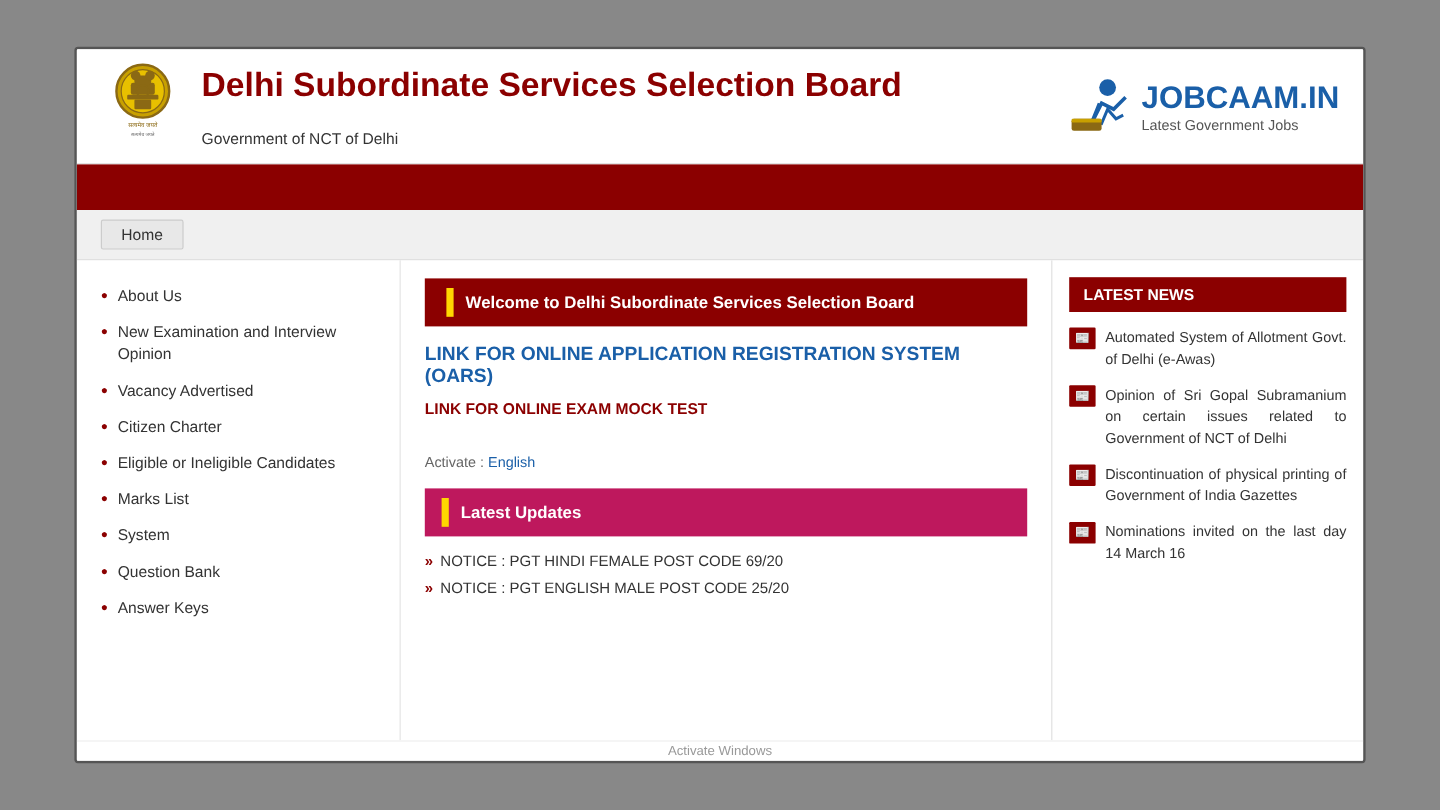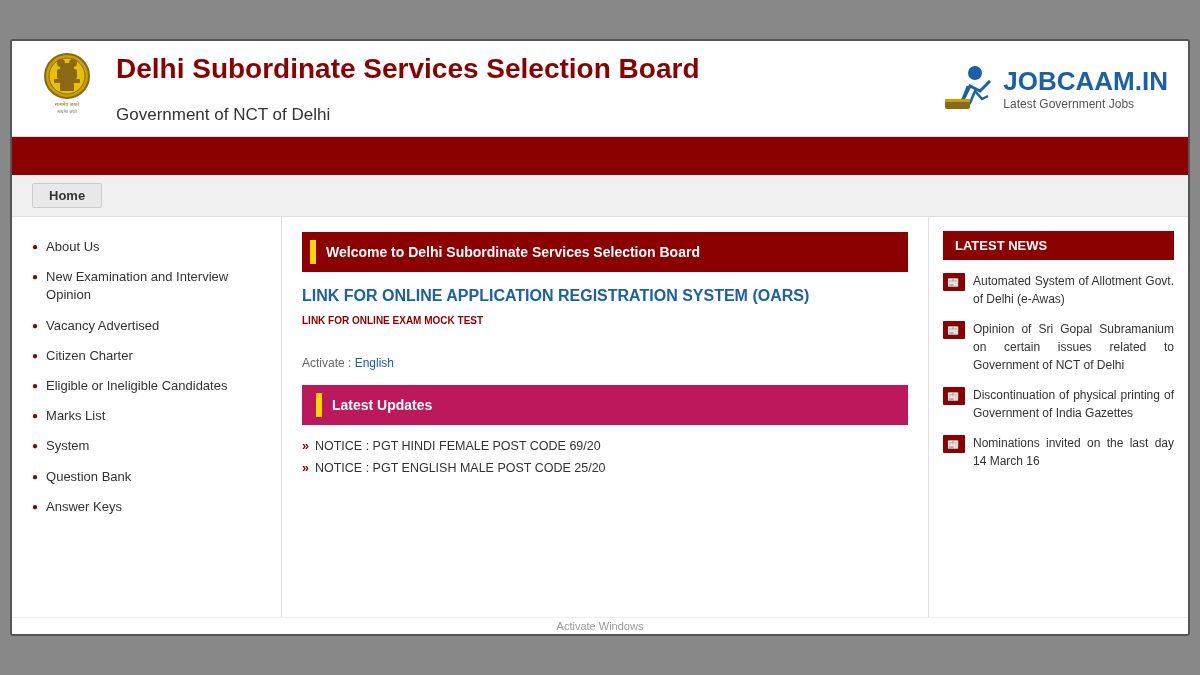--- a/index.html
+++ b/index.html
@@ -6,21 +6,21 @@
     body {
       font-family: Arial, sans-serif;
       background: #888;
       display: flex;
       justify-content: center;
       align-items: center;
       min-height: 100vh;
       padding: 10px;
     }
     .window {
-      width: 1180px;
+      width: 1076px;
       background: #fff;
       border: 2px solid #555;
       border-radius: 3px;
       overflow: hidden;
     }
     
     .header {
       display: flex;
       align-items: center;
       justify-content: space-between;
@@ -38,21 +38,21 @@
       height: 75px;
     }
     .header-title-block {}
     .header-title {
       font-size: 28px;
       font-weight: bold;
       color: #8B0000;
       line-height: 1.2;
     }
     .header-subtitle {
-      font-size: 17px;
+      font-size: 13px;
       color: #333;
       margin-top: 20px;
     }
     .header-right {
       display: flex;
       align-items: center;
       gap: 10px;
     }
     .jobcaam-logo {
       display: flex;
@@ -88,21 +88,20 @@
       border-bottom: 1px solid #ddd;
     }
     .breadcrumb-home {
       display: inline-block;
       background: #e8e8e8;
       padding: 4px 16px;
       font-size: 13px;
       color: #333;
       border: 1px solid #ccc;
       border-radius: 2px;
-      font-weight: bold;
     }
     
     .main-content {
       display: flex;
       min-height: 400px;
     }
     
     .sidebar {
       width: 270px;
       min-width: 270px;
@@ -127,21 +126,21 @@
     }
     
     .content-area {
       flex: 1;
       padding: 15px 20px;
       background: #fff;
     }
     .welcome-banner {
       background: #8B0000;
       color: #fff;
-      padding: 8px 8px;
+      padding: 8px 18px;
       font-size: 14px;
       font-weight: bold;
       margin-bottom: 15px;
       display: flex;
       align-items: center;
     }
     .welcome-banner::before {
       content: '';
       display: inline-block;
       width: 6px;
@@ -153,21 +152,21 @@
       color: #1a5fa8;
       font-size: 16px;
       font-weight: bold;
       text-decoration: none;
       display: block;
       margin-bottom: 10px;
       cursor: pointer;
     }
     .link-mock {
       color: #8B0000;
-      font-size: 10px;
+      font-size: 13px;
       font-weight: bold;
       text-decoration: none;
       display: block;
       margin-bottom: 20px;
       cursor: pointer;
     }
     .language-line {
       font-size: 12px;
       color: #666;
       margin-top: 30px;

